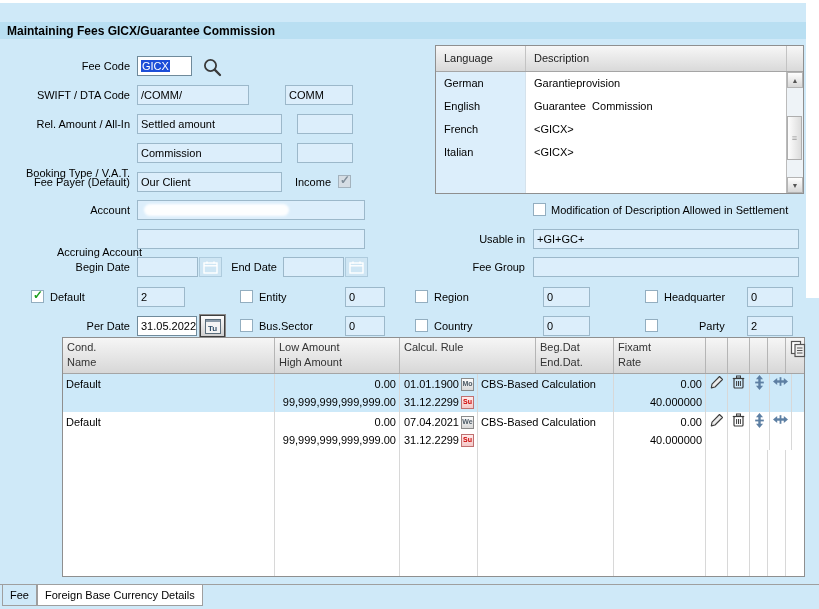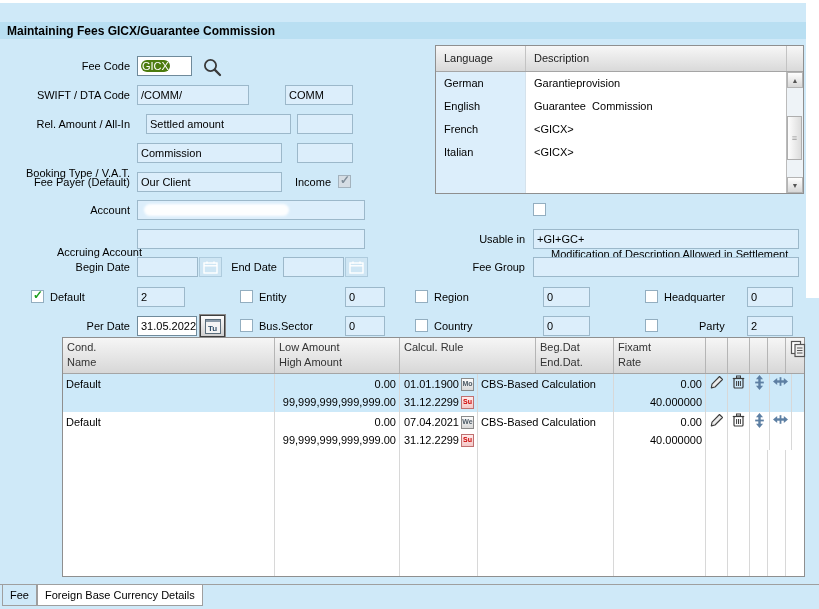--- a/index.html
+++ b/index.html
@@ -10,21 +10,21 @@
   .right-extra { position:absolute; left:806px; top:298px; width:13px; height:287px; background:#cfe9f8; }
   .titlebar { position:absolute; left:0; top:22px; width:806px; height:17px; background:#b9dff2;
               display:flex; align-items:center; padding-left:7px; font-weight:bold; font-size:12px; }
 
   .lbl { position:absolute; text-align:right; height:20px; line-height:20px; white-space:nowrap; }
   .lbl-left { position:absolute; height:20px; line-height:20px; white-space:nowrap; }
 
   .inp { position:absolute; height:20px; line-height:18px; border:1px solid #9cb8ca; background:#dceefb;
          padding:0 3px; white-space:nowrap; overflow:hidden; }
   .inp.white { background:#fff; border-color:#6f8a9b; }
-  .sel { background:#4d7c0f; color:#fff; padding:0 1px;border-radius:6px; }
+  .sel { background:#1d4ed8; color:#fff; padding:0 1px; }
 
   .cb { position:absolute; width:13px; height:13px; background:#fff; border:1px solid #93aec0; }
   .cb.checked-green::before { content:"\2713"; position:absolute; left:1px; top:-3px;
         color:#1e9e1e; font-weight:bold; font-size:12px; }
   .cb.checked-gray { background:#d5dde4; border-color:#a3b2bd; }
   .cb.checked-gray::before { content:"\2713"; position:absolute; left:1px; top:-3px;
         color:#7e8d99; font-weight:bold; font-size:12px; }
 
   .icon-btn { position:absolute; display:flex; align-items:center; justify-content:center; }
   .cal-btn { width:23px; height:20px; background:#cfe6f4; border:1px solid #aecbdd; }
@@ -118,21 +118,21 @@
         <circle cx="8.5" cy="8.5" r="5.6" fill="none" stroke="#3a3a3a" stroke-width="1.8"></circle>
         <line x1="12.9" y1="12.9" x2="18" y2="18" stroke="#3a3a3a" stroke-width="2.3" stroke-linecap="round"></line>
       </svg>
   </div>
 
   <div class="lbl" style="left:0;top:85px;width:130px;">SWIFT / DTA Code</div>
   <div class="inp" style="left:137px;top:85px;width:112px;"><span>/COMM/</span></div>
   <div class="inp" style="left:285px;top:85px;width:68px;"><span>COMM</span></div>
 
   <div class="lbl" style="left:0;top:114px;width:130px;">Rel. Amount / All-In</div>
-  <div class="inp" style="left:146px;top:114px;width:145px;"><span>Settled amount</span></div>
+  <div class="inp" style="left:137px;top:114px;width:145px;"><span>Settled amount</span></div>
   <div class="inp" style="left:297px;top:114px;width:56px;"><span></span></div>
 
   <div class="lbl" style="left:0;top:143px;width:130px;margin-top:20px;">Booking Type / V.A.T.</div>
   <div class="inp" style="left:137px;top:143px;width:145px;"><span>Commission</span></div>
   <div class="inp" style="left:297px;top:143px;width:56px;"><span></span></div>
 
   <div class="lbl" style="left:0;top:172px;width:130px;">Fee Payer (Default)</div>
   <div class="inp" style="left:137px;top:172px;width:145px;"><span>Our Client</span></div>
   <div class="lbl" style="left:253px;top:172px;width:78px;">Income</div>
   <div class="cb checked-gray" style="left:338px;top:175px;"></div>
@@ -221,21 +221,21 @@
         <div class="sb-btn up"></div>
         <div class="sb-track">
           <div class="sb-thumb"></div>
         </div>
         <div class="sb-btn down"></div>
       </div>
     </div>
   </div>
 
   <div class="cb" style="left:533px;top:203px;"></div>
-  <div class="lbl-left" style="left:551px;top:200px;margin-top:44px;">Modification of Description Allowed in Settlement</div>
+  <div class="lbl-left" style="left:551px;top:200px;">Modification of Description Allowed in Settlement</div>
 
   <div class="lbl" style="left:380px;top:229px;width:145px;">Usable in</div>
   <div class="inp" style="left:533px;top:229px;width:266px;"><span>+GI+GC+</span></div>
 
   <div class="lbl" style="left:380px;top:257px;width:145px;">Fee Group</div>
   <div class="inp" style="left:533px;top:257px;width:266px;"><span></span></div>
 
   <div class="cond-table">
     <div class="ct-row ct-head">
       <div class="ct-cell c-name">

